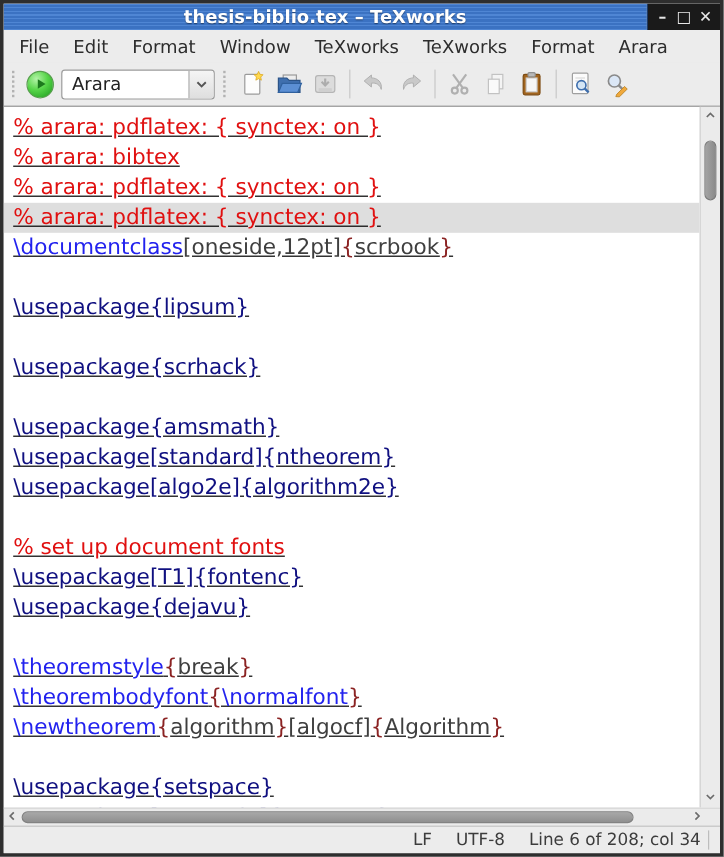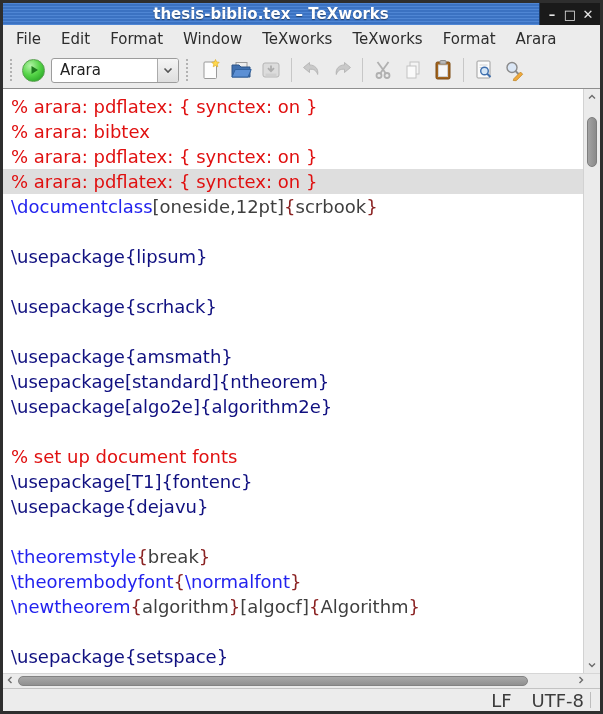--- a/index.html
+++ b/index.html
@@ -38,34 +38,34 @@
   .combo-text{flex:1;font-size:15px;color:#222;padding-left:8px;}
   .combo-btn{width:21px;height:100%;border-left:1px solid #ababab;background:linear-gradient(#f5f5f5,#dedede);display:flex;align-items:center;justify-content:center;}
   .tbtn{width:30px;height:30px;display:flex;align-items:center;justify-content:center;flex:0 0 auto;}
   
   .editor{position:relative;height:585px;background:#fff;border-top:1px solid #8f8f8f;}
   .code{
     position:absolute;left:0;top:0;right:17px;bottom:0;overflow:hidden;
     font-family:"DejaVu Sans",sans-serif;font-size:18px;line-height:25px;
     padding-top:5px;white-space:pre;cursor:text;
   }
-  .line{display:block;height:25px;padding-left:8px;}
+  .line{display:block;height:25px;padding-left:8px;text-decoration:underline;}
   .line.hl{background:#dedede;}
   .vscroll{position:absolute;top:0;right:0;bottom:0;width:17px;background:#ebebeb;border-left:1px solid #d2d2d2;}
   .vthumb{position:absolute;left:3px;right:3px;top:28px;height:50px;background:linear-gradient(90deg,#a3a3a3,#8b8b8b);border:1px solid #7d7d7d;border-radius:7px;}
   .sarrow{position:absolute;color:#6b6b6b;font-size:10px;line-height:10px;}
   .v-up{top:3px;left:4px;}
   .v-down{bottom:3px;left:4px;}
   
   .hscroll{position:relative;height:15px;background:#ebebeb;border-top:1px solid #d6d6d6;}
   .hthumb{position:absolute;left:15px;width:510px;top:2px;height:10px;background:linear-gradient(#a8a8a8,#909090);border:1px solid #828282;border-radius:6px;}
   .h-left{left:4px;top:2px;}
   .h-right{right:16px;top:2px;}
   
-  .statusbar{position:relative;height:23px;background:#ececec;border-top:1px solid #c3c3c3;display:flex;align-items:center;justify-content:flex-end;gap:20px;padding-right:16px;font-size:18px;color:#3c3c3c;}
+  .statusbar{position:relative;height:23px;background:#ececec;border-top:1px solid #c3c3c3;display:flex;align-items:center;justify-content:flex-end;gap:20px;padding-right:16px;font-size:14px;color:#3c3c3c;}
   .status-grip{position:absolute;right:9px;top:3px;bottom:3px;border-left:1px solid #bdbdbd;}
   .status-field{white-space:nowrap;}
 </style>
 </head>
 <body>
 
 <div class="window">
 
   <div class="titlebar">
     <div class="title-zone">
@@ -224,16 +224,17 @@
     <span class="sarrow h-right">
       <svg width="6" height="8" viewBox="0 0 6 8">
           <path d="M1.5 1 L4.5 4 L1.5 7" stroke="#6b6b6b" stroke-width="1.4" fill="none"></path>
         </svg>
     </span>
   </div>
 
   <div class="statusbar">
     <span class="status-field">LF</span>
     <span class="status-field">UTF-8</span>
+    <span class="status-field">Line 6 of 208; col 34</span>
     <span class="status-grip"></span>
   </div>
 
 </div>
 
 </body></html>

